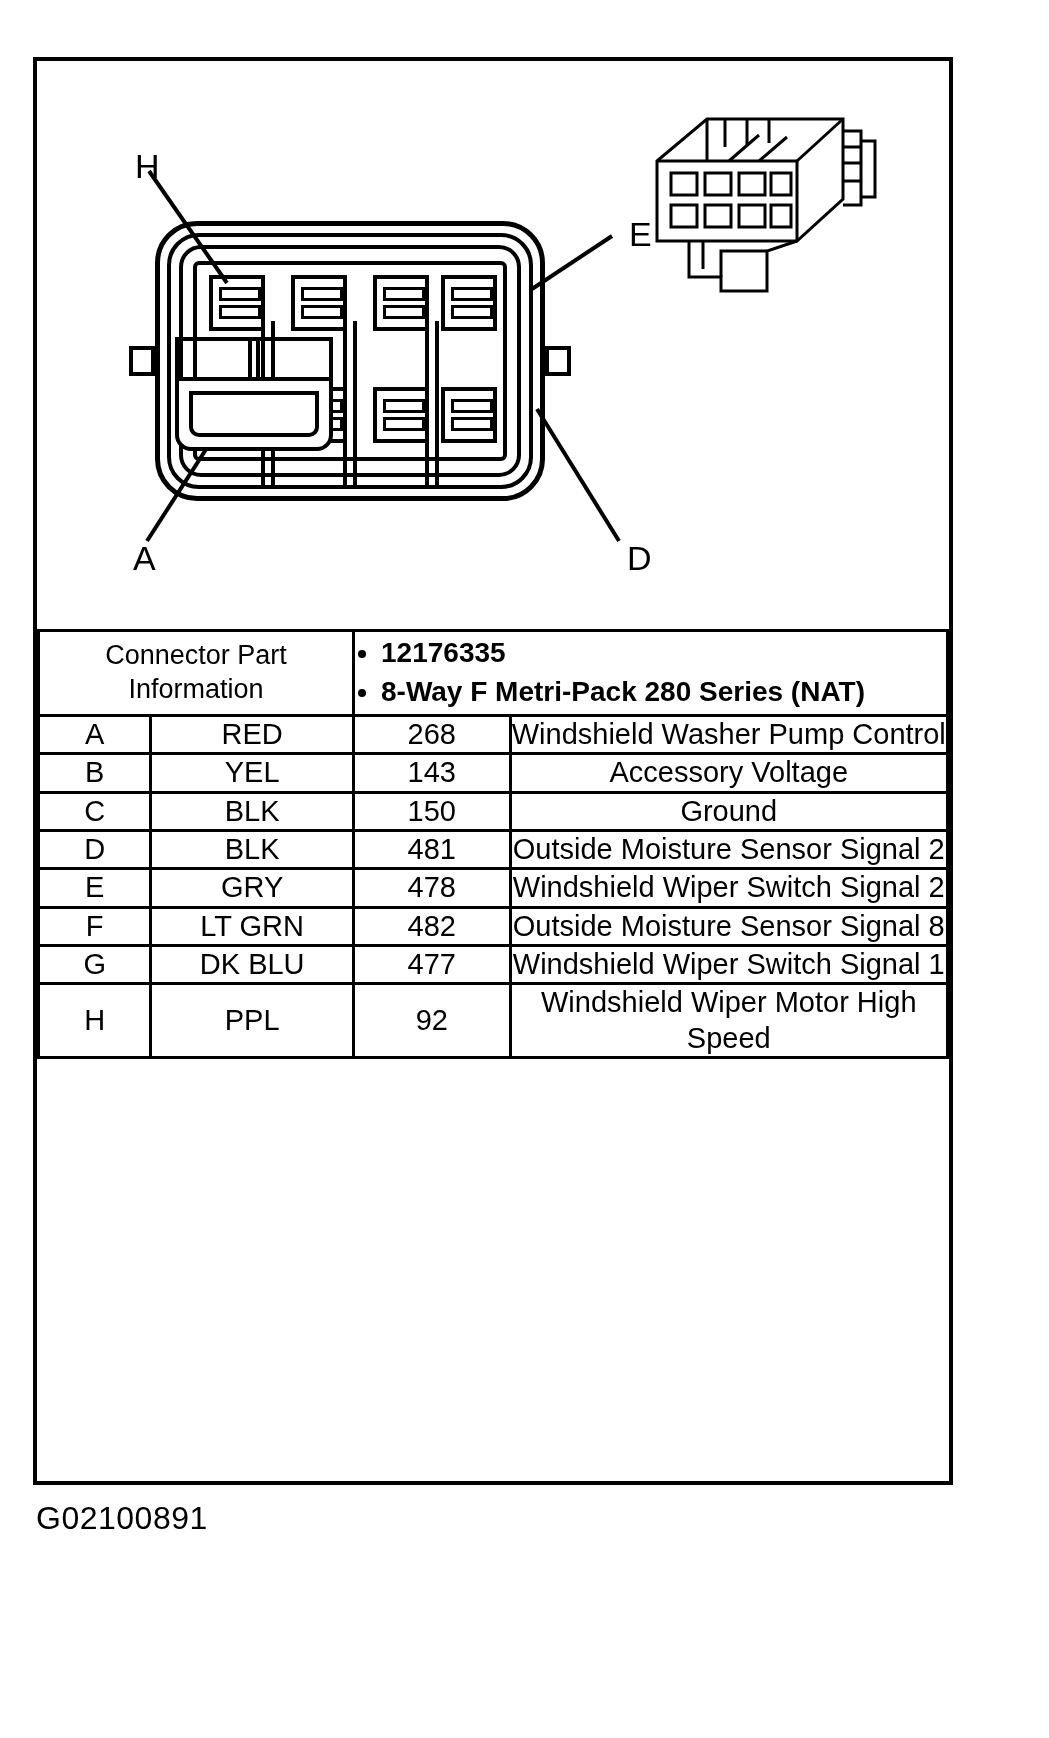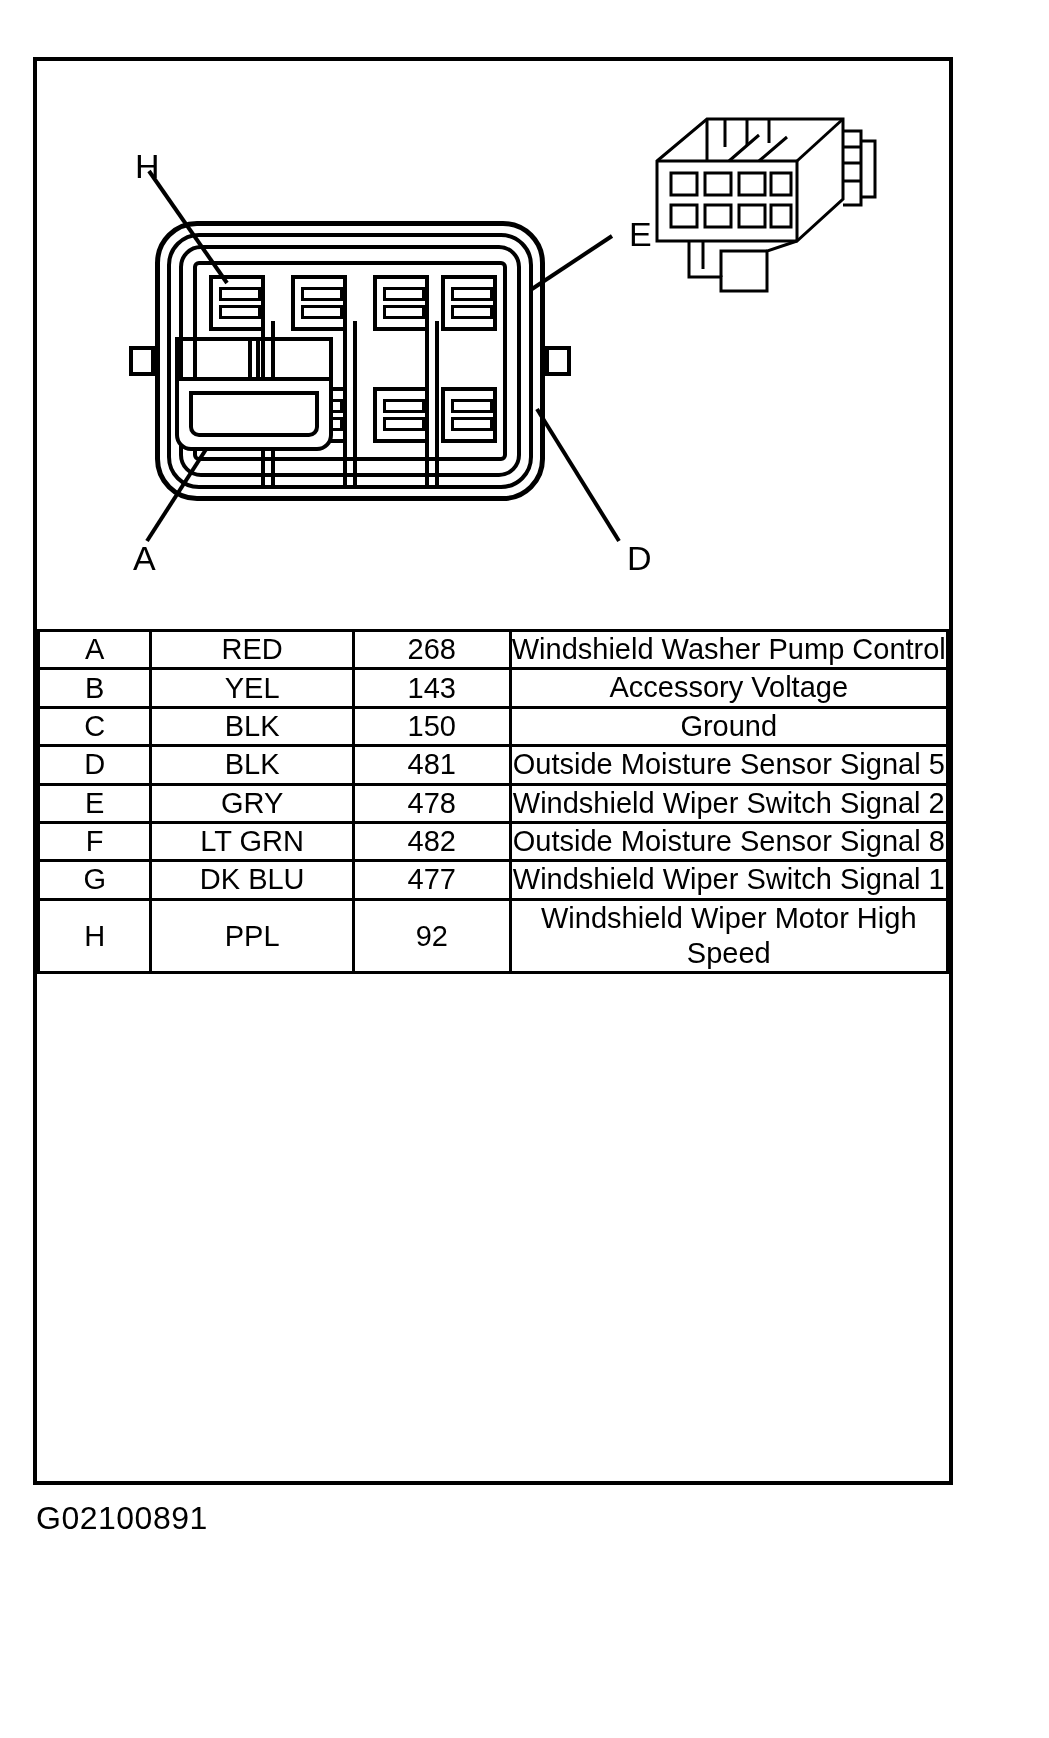--- a/index.html
+++ b/index.html
@@ -332,20 +332,32 @@
     </div>
 
     <table class="tbl">
       <colgroup>
         <col style="width:112px;">
         <col style="width:202px;">
         <col style="width:156px;">
         <col style="width:436px;">
       </colgroup>
       <tbody>
+        <tr>
+          <td class="cpi" colspan="2">
+            <div>Connector Part</div>
+            <div>Information</div>
+          </td>
+          <td class="part-list" colspan="2">
+            <ul>
+              <li>12176335</li>
+              <li>8-Way F Metri-Pack 280 Series (NAT)</li>
+            </ul>
+          </td>
+        </tr>
 
 
         <tr>
           <td class="cell-c">A</td>
           <td class="cell-c">RED</td>
           <td class="cell-c">268</td>
           <td class="cell-l">Windshield Washer Pump Control</td>
         </tr>
         <tr>
           <td class="cell-c">B</td>
@@ -356,21 +368,21 @@
         <tr>
           <td class="cell-c">C</td>
           <td class="cell-c">BLK</td>
           <td class="cell-c">150</td>
           <td class="cell-l">Ground</td>
         </tr>
         <tr>
           <td class="cell-c">D</td>
           <td class="cell-c">BLK</td>
           <td class="cell-c">481</td>
-          <td class="cell-l">Outside Moisture Sensor Signal 5</td>
+          <td class="cell-l">Outside Moisture Sensor Signal 2</td>
         </tr>
         <tr>
           <td class="cell-c">E</td>
           <td class="cell-c">GRY</td>
           <td class="cell-c">478</td>
           <td class="cell-l">Windshield Wiper Switch Signal 2</td>
         </tr>
         <tr>
           <td class="cell-c">F</td>
           <td class="cell-c">LT GRN</td>

